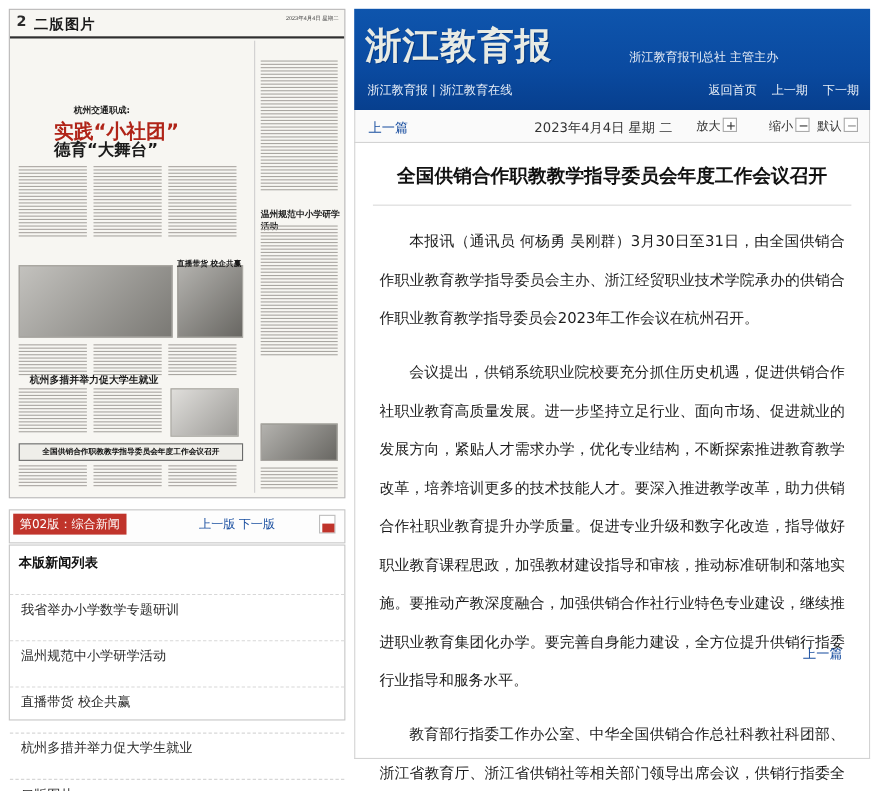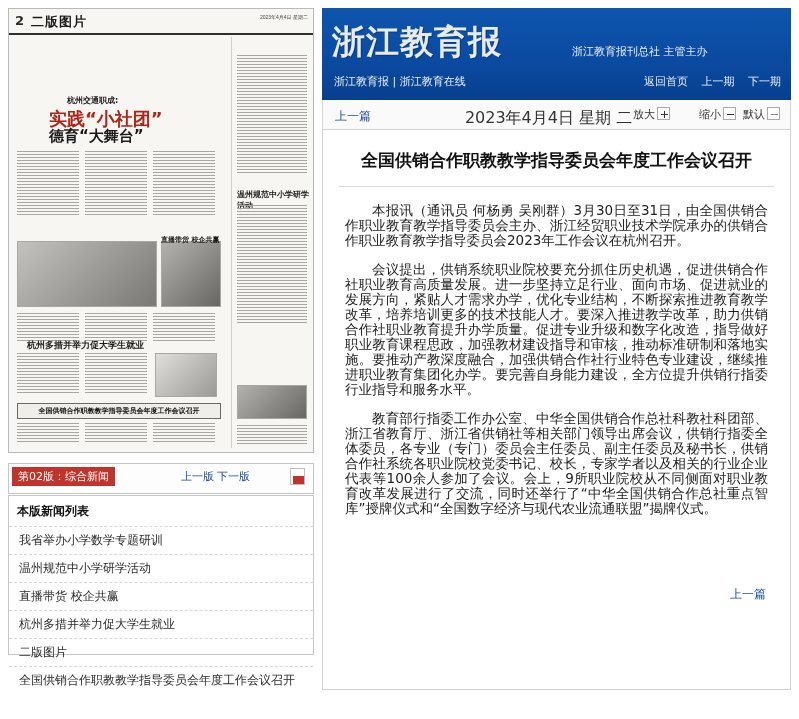--- a/index.html
+++ b/index.html
@@ -115,21 +115,21 @@
     font-size: 12px; font-weight: bold; color: #111;
     padding: 7px 0 6px 8px;
     font-family: "DejaVu Sans", sans-serif;
   }
   .news-item {
     display: block; font-size: 12px; color: #2b2b2b;
     padding: 5px 8px 5px 10px;
     border-top: 1px dashed #d7d7d7;
     text-decoration: none;
     font-family: "DejaVu Sans", sans-serif;
-    white-space: nowrap; overflow: hidden;
+    white-space: nowrap; overflow: hidden; margin-top: 14px;
   }
   .news-item:first-of-type { border-top: 1px dashed #d7d7d7; }
 
   
   #right-col {
     position: absolute; left: 322px; top: 8px;
     width: 469px; height: 700px;
   }
 
   
@@ -170,21 +170,21 @@
     border-bottom: 1px solid #d3d3d3;
     background: #fafafa;
   }
   #tb-prev {
     position: absolute; left: 12px; top: 8px;
     font-size: 12px; color: #1a4fa0; text-decoration: none;
     font-family: "DejaVu Sans", sans-serif;
   }
   #tb-date {
     position: absolute; left: 0; right: 16px; top: 8px;
-    text-align: center; font-size: 16px; color: #333;
+    text-align: center; font-size: 12px; color: #333;
     font-family: "DejaVu Sans", sans-serif;
   }
   .zoom-ctl {
     position: absolute; top: 7px;
     font-size: 11px; color: #333;
     font-family: "DejaVu Sans", sans-serif;
   }
   .zoom-ctl .bx {
     display: inline-block; width: 13px; height: 13px;
     border: 1px solid #aaa; background: #fff; vertical-align: -2px;
@@ -216,21 +216,21 @@
     line-height: 24px;
   }
   #article-divider {
     margin: 14px 16px 0 16px; height: 1px; background: #d9d9d9;
   }
   #article-body {
     padding: 16px 22px 0 22px;
   }
   #article-body p {
     margin: 0 0 14px 0;
-    font-size: 13.5px; line-height: 15px; color: #1c1c1c;
+    font-size: 13.5px; line-height: 35px; color: #1c1c1c;
     text-indent: 2em;
     text-align: justify;
     font-family: "DejaVu Sans", sans-serif;
   }
   #article-footer-link {
     position: absolute; right: 24px; bottom: 86px;
     font-size: 12px; color: #1a4fa0; text-decoration: none;
     font-family: "DejaVu Sans", sans-serif;
   }
 </style>

